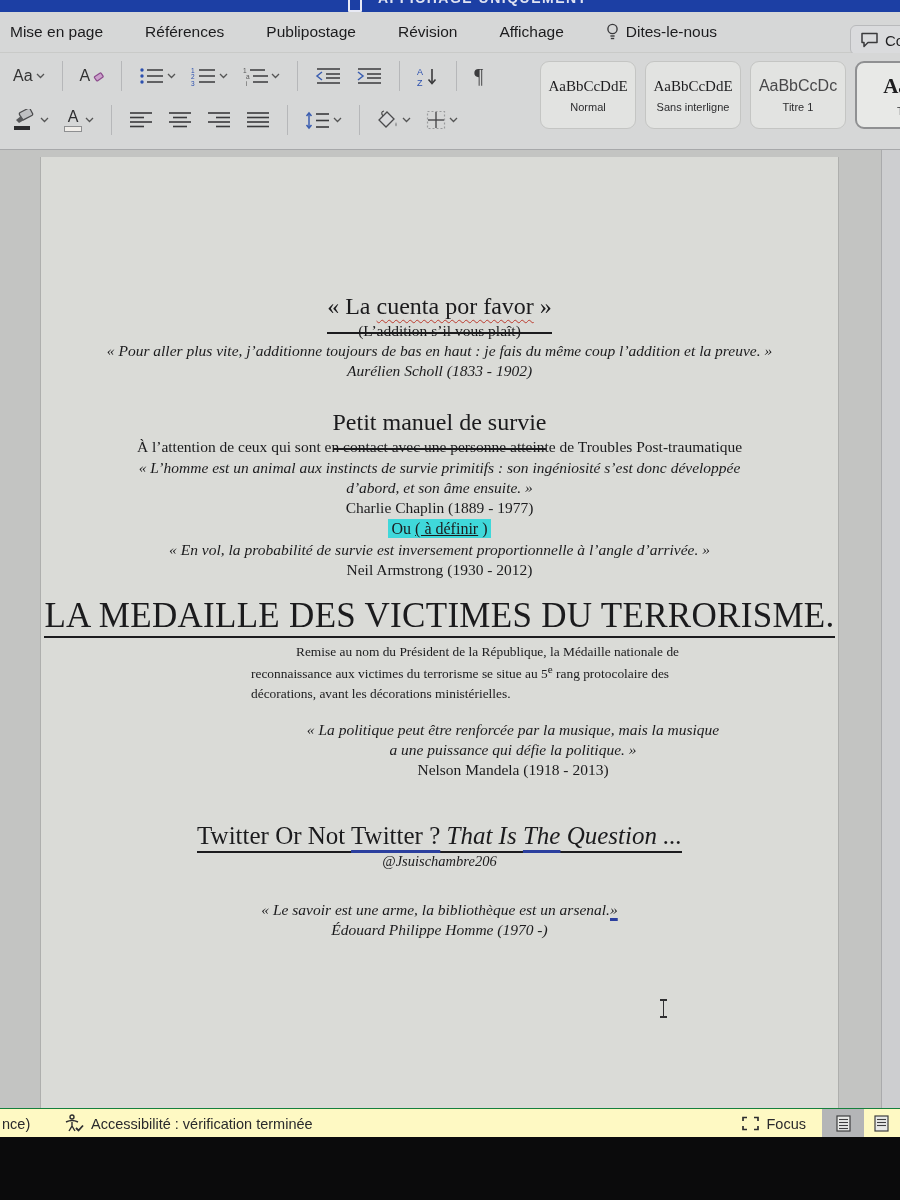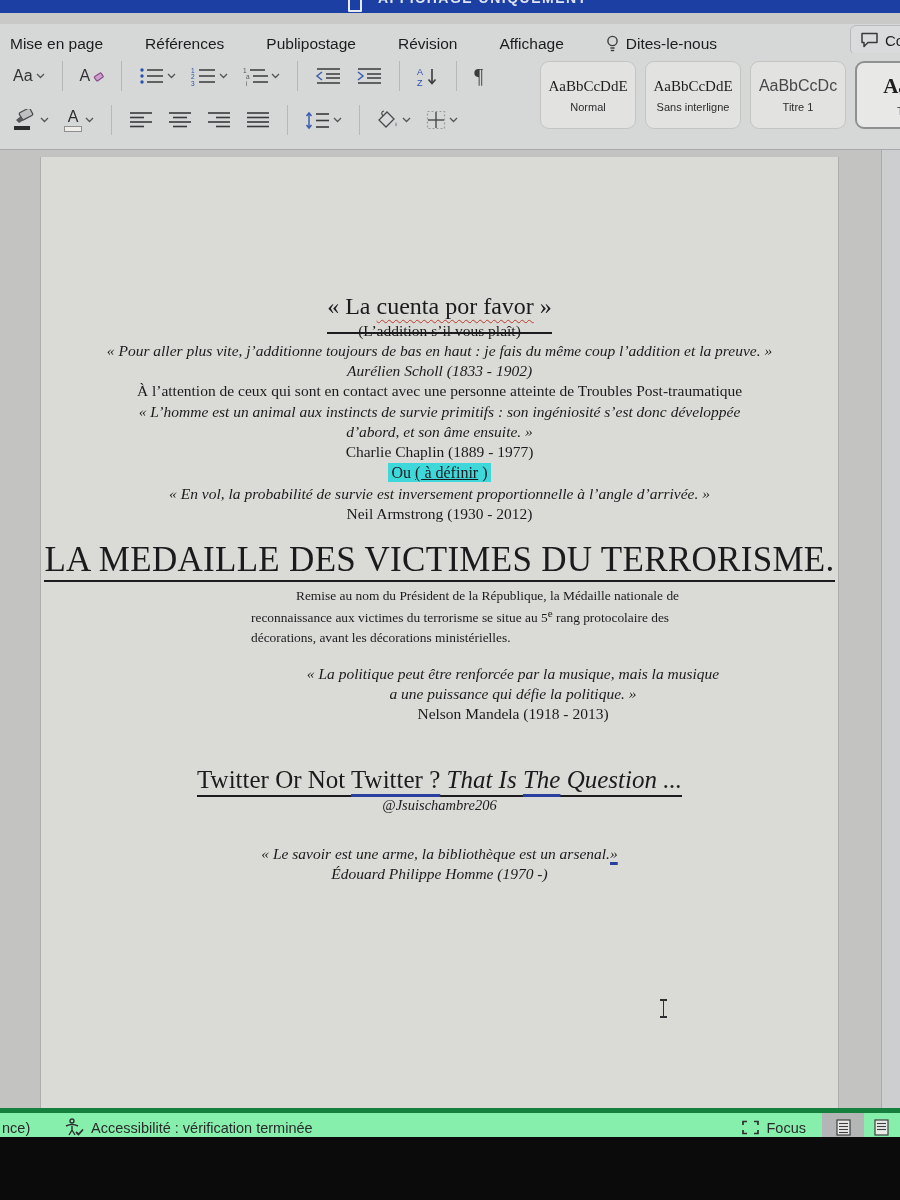--- a/index.html
+++ b/index.html
@@ -5,21 +5,21 @@
   html,body{margin:0;padding:0;background:#000;}
   .screen{position:relative;width:900px;height:1200px;overflow:hidden;background:#c9cac8;
           font-family:"Liberation Sans",sans-serif;color:#1f1f21;}
 
   
   .titlebar{position:absolute;top:0;left:0;right:0;height:13px;background:#1c3fa4;overflow:hidden;}
   .tb-doc-icon{position:absolute;left:348px;top:-3px;width:10px;height:11px;border:2px solid #e8eaf5;border-radius:1px;}
   .tb-text{position:absolute;left:378px;top:-10px;color:#dfe3f2;font-weight:bold;font-size:14px;letter-spacing:1.5px;white-space:nowrap;}
 
   
-  .tabs{position:absolute;top:24px;left:0;right:0;height:40px;background:#d6d7d7;display:flex;align-items:center;gap:42px;padding-left:10px;}
+  .tabs{position:absolute;top:12px;left:0;right:0;height:40px;background:#d6d7d7;display:flex;align-items:center;gap:42px;padding-left:10px;}
   .tab{font-size:15.5px;color:#1c1c1e;white-space:nowrap;cursor:default;}
   .tellme{display:flex;align-items:center;gap:7px;}
   .comments-btn{position:absolute;left:850px;top:25px;width:70px;height:30px;border:1px solid #b9babc;border-radius:6px;
                 background:#dadbdd;display:flex;align-items:center;gap:6px;padding-left:9px;box-sizing:border-box;font-size:15px;}
 
   
   .toolbar{position:absolute;top:53px;left:0;right:0;height:96px;background:#d6d7d7;border-bottom:1px solid #a7a8aa;}
   .trow{position:absolute;left:10px;display:flex;align-items:center;gap:9px;height:38px;}
   .trow1{top:4px;}
   .trow2{top:48px;}
@@ -70,21 +70,21 @@
   .gram2{text-decoration:underline solid #2b3f9e 2.5px;text-underline-offset:3px;}
   .handle{font-style:italic;font-size:14.5px;}
 
   
   .ibeam{position:absolute;left:618px;top:842px;width:9px;height:19px;}
   .ibeam .stem{position:absolute;left:3.6px;top:1px;bottom:1px;width:1.6px;background:#2f2f31;}
   .ibeam .cap{position:absolute;left:1px;right:1px;height:1.6px;background:#2f2f31;}
   .ibeam .cap.top{top:0;} .ibeam .cap.bot{bottom:0;}
 
   
-  .statusbar{position:absolute;left:0;right:0;top:1108px;height:29px;background:#86efac;border-top:5px solid #15803d;
+  .statusbar{position:absolute;left:0;right:0;top:1108px;height:29px;background:#fef9c3;border-top:1px solid #15803d;
              display:flex;align-items:center;font-size:14.5px;color:#2a2a2c;}
   .sb-left-clip{margin-left:2px;width:40px;overflow:hidden;white-space:nowrap;}
   .sb-acc{display:flex;align-items:center;gap:7px;margin-left:22px;}
   .sb-right{position:absolute;right:0;top:0;bottom:0;display:flex;align-items:center;}
   .sb-focus{display:flex;align-items:center;gap:8px;margin-right:16px;}
   .sb-viewbtn{width:42px;height:29px;display:flex;align-items:center;justify-content:center;}
   .sb-viewbtn.selected{background:#b4b5b7;}
   .sb-viewbtn.clipped{width:26px;overflow:hidden;justify-content:flex-start;padding-left:10px;}
 
   .bezel{position:absolute;left:0;right:0;top:1137px;height:63px;background:#0b0b0c;}
@@ -324,20 +324,23 @@
   <div class="canvas">
     <div class="page">
 
       <div class="c h-title" style="margin-top:134px;">
         <span class="ul"><span>« La </span><span class="spell">cuenta por favor</span><span> »</span></span>
       </div>
       <div class="c body-t">(L’addition s’il vous plaît)</div>
       <div class="c quote" style="max-width:700px;">« Pour aller plus vite, j’additionne toujours de bas en haut : je fais du même coup l’addition et la preuve. »</div>
       <div class="c body-t it">Aurélien Scholl (1833 - 1902)</div>
 
+      <div class="c h-title" style="margin-top:26px;">
+        <span class="ul">Petit manuel de survie</span>
+      </div>
       <div class="c body-t" style="max-width:620px;margin:0 auto;">À l’attention de ceux qui sont en contact avec une personne atteinte de Troubles Post-traumatique</div>
       <div class="c quote" style="max-width:620px;">« L’homme est un animal aux instincts de survie primitifs : son ingéniosité s’est donc développée d’abord, et son âme ensuite. »</div>
       <div class="c body-t">Charlie Chaplin (1889 - 1977)</div>
       <div class="c" style="margin-top:2px;">
         <span class="hl"><span>Ou </span><span class="u">( à définir</span><span> )</span></span>
       </div>
       <div class="c quote" style="max-width:760px;margin-top:2px;">« En vol, la probabilité de survie est inversement proportionnelle à l’angle d’arrivée. »</div>
       <div class="c body-t">Neil Armstrong (1930 - 2012)</div>
 
       <div class="c medal-title" style="margin-top:14px;">

